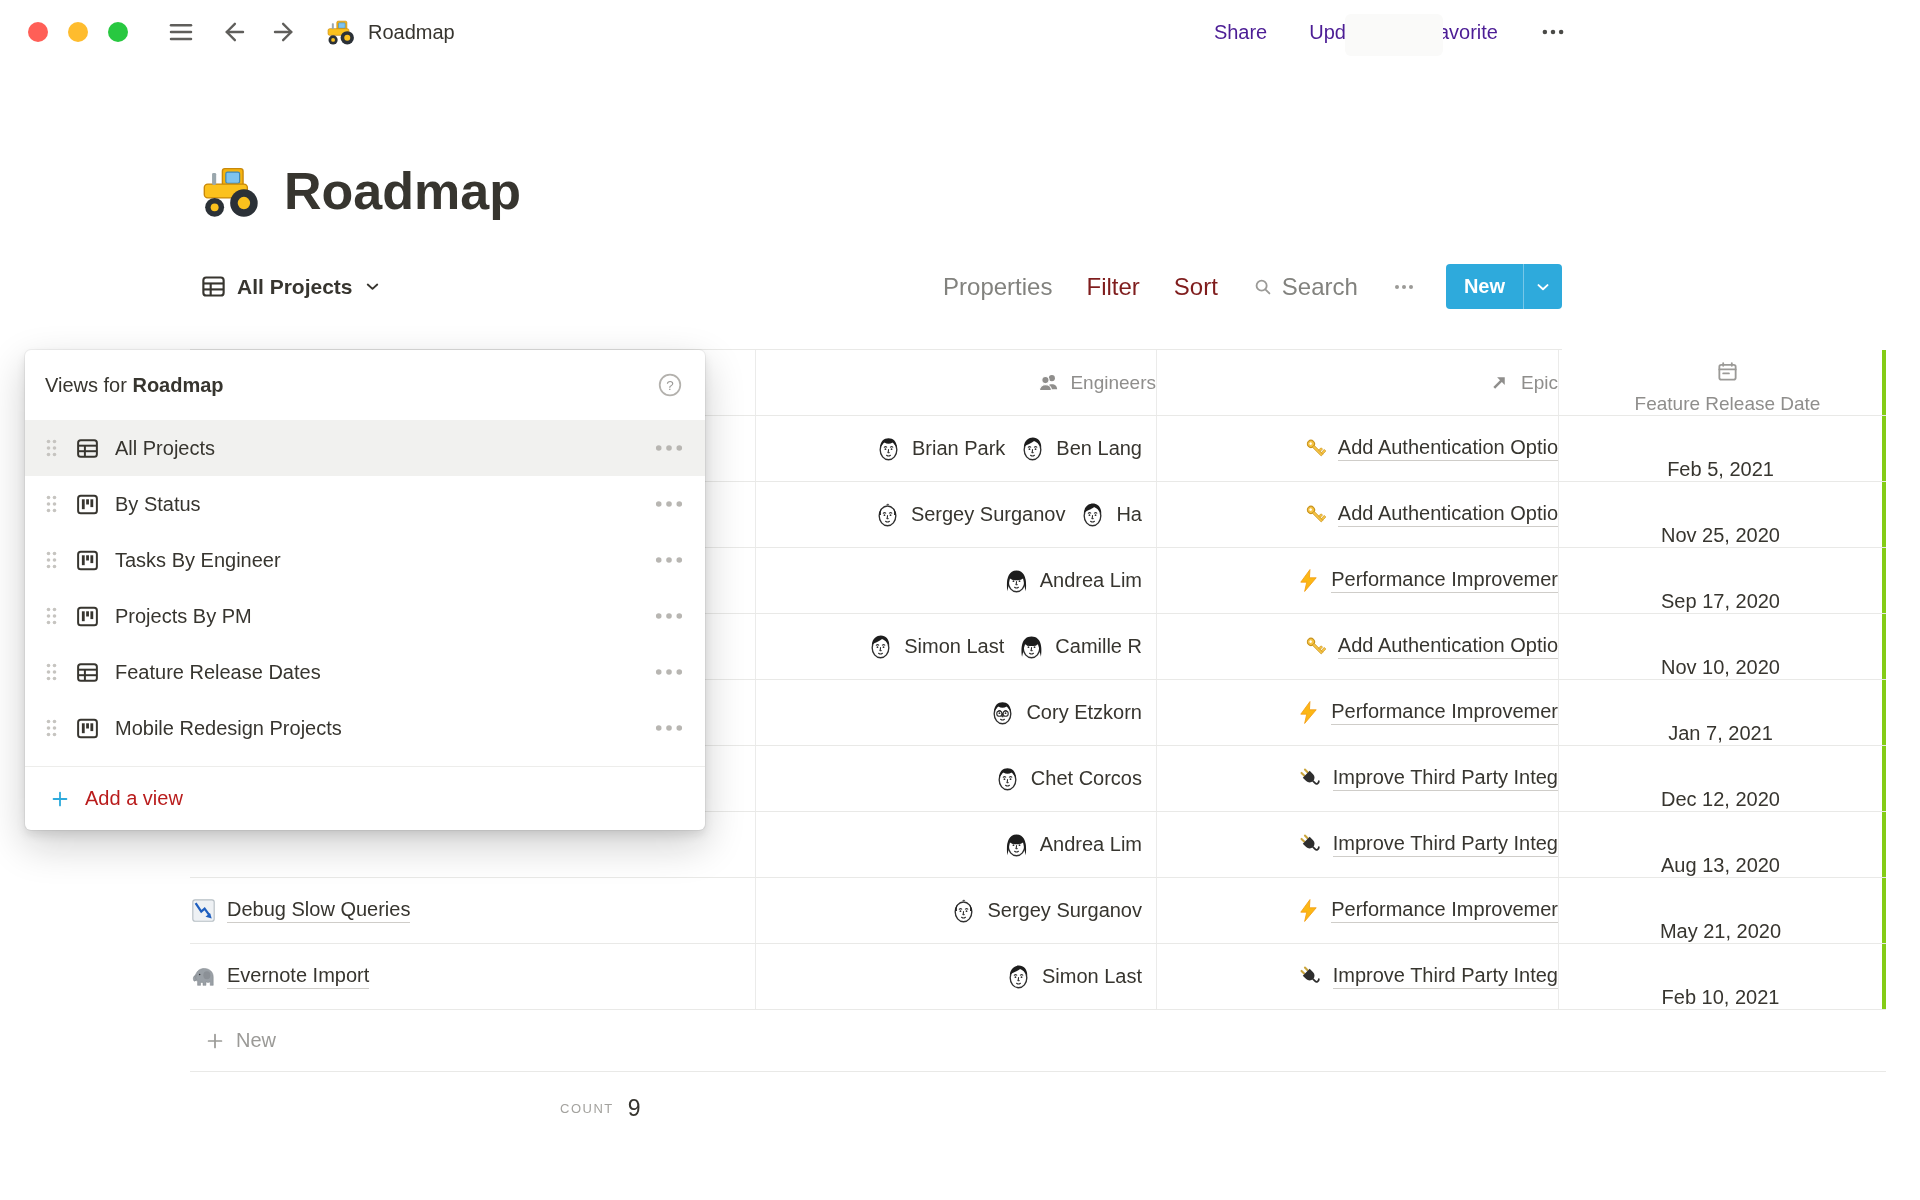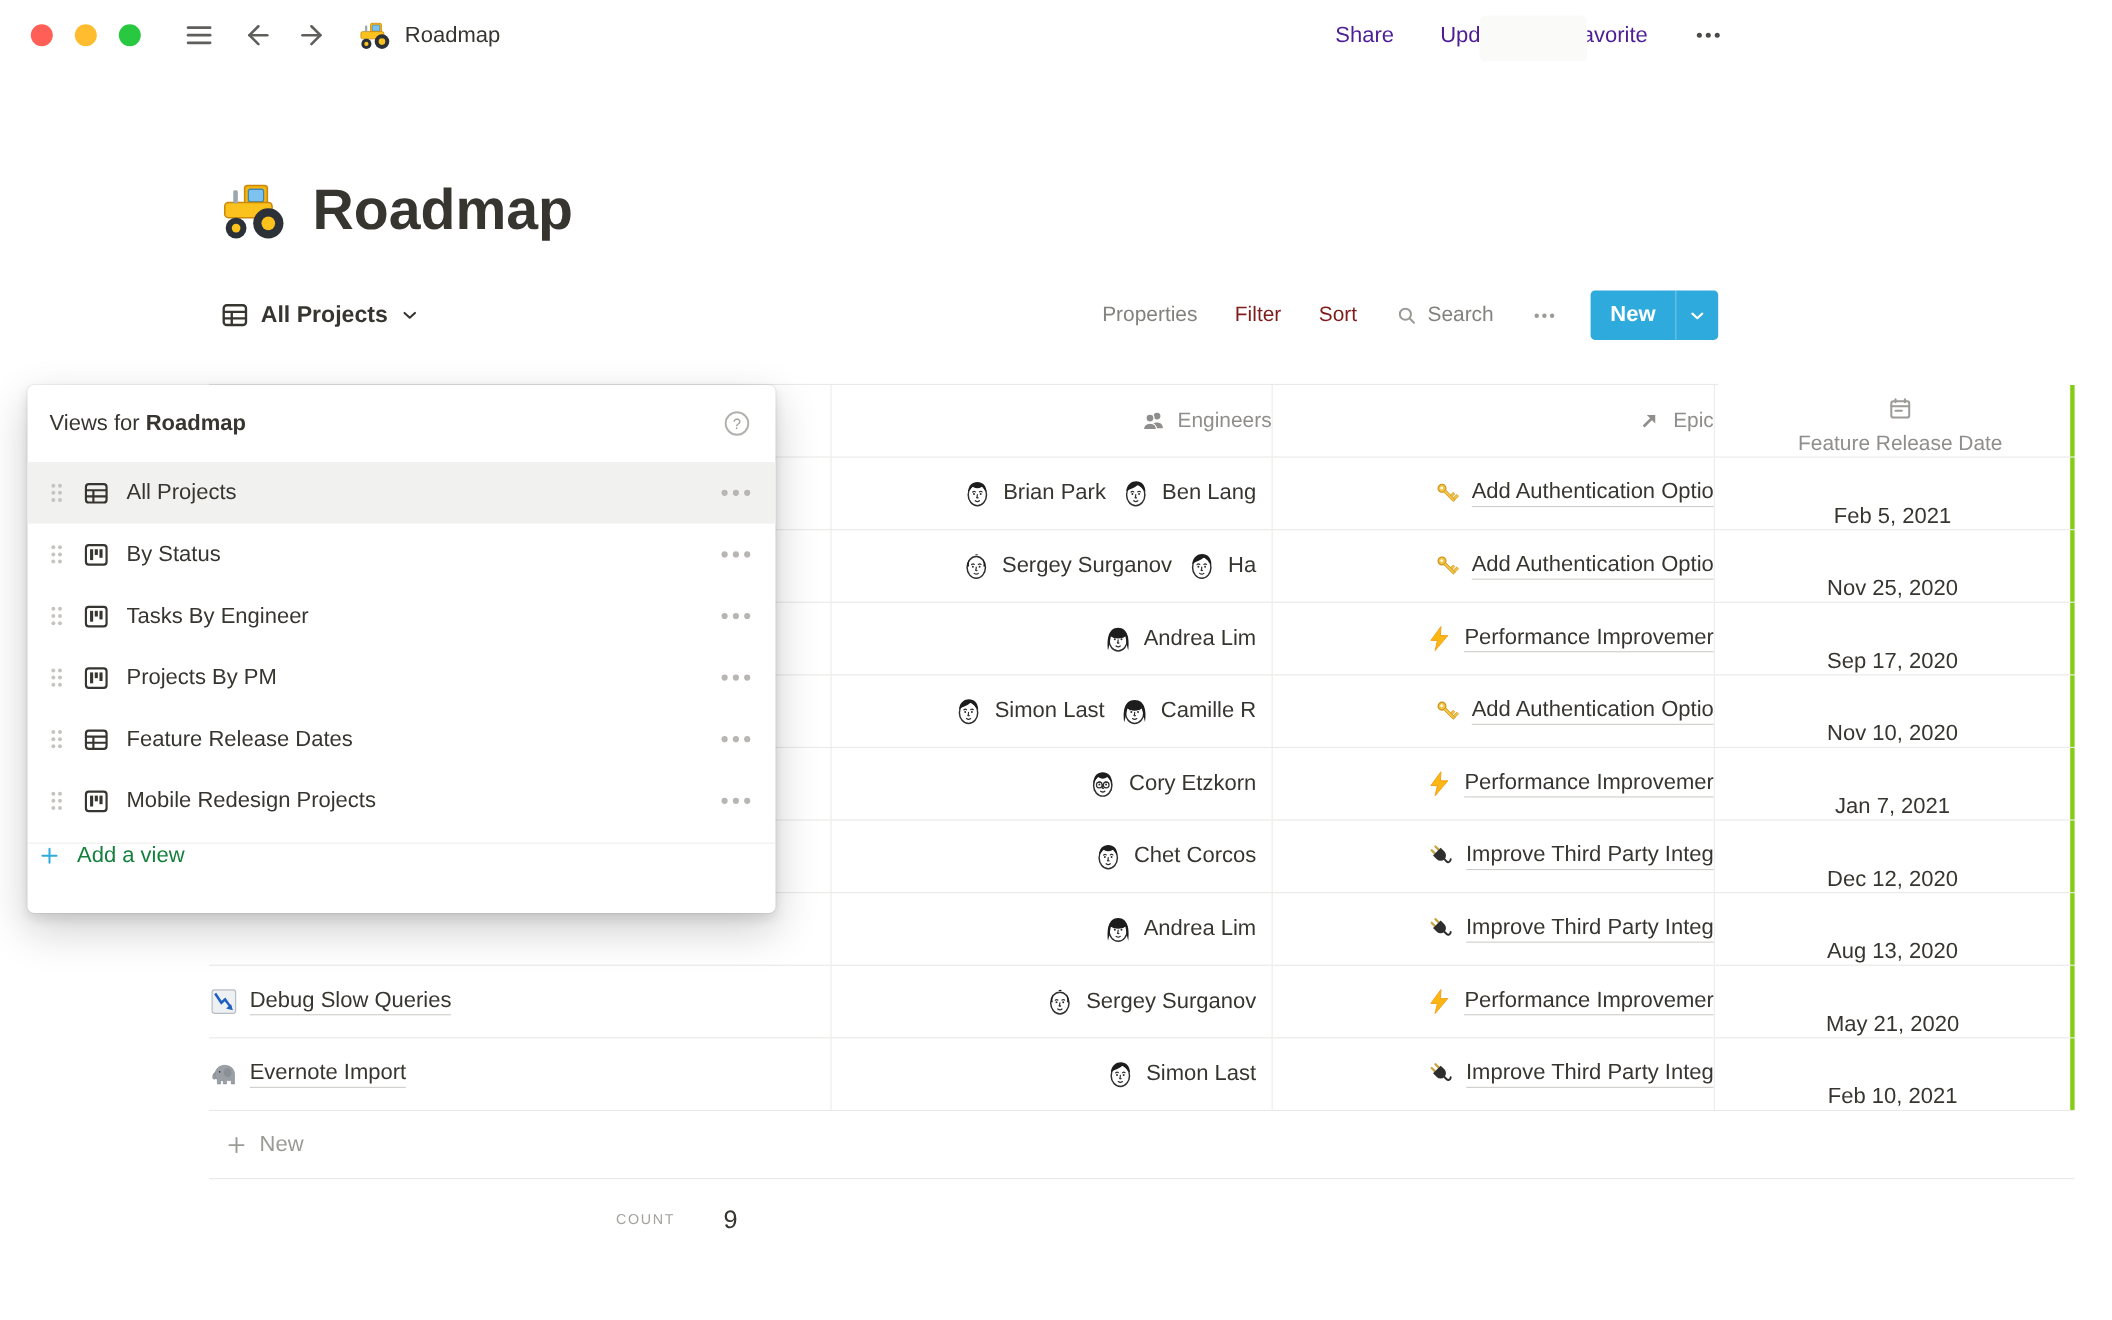--- a/index.html
+++ b/index.html
@@ -24,21 +24,21 @@
   
   .page-title { margin:92px 0 0 200px; display:flex; align-items:center; gap:22px; }
   .page-title h1 { font-size:52px; line-height:70px; font-weight:700; color:#37352f; }
 
   
   .toolbar { margin:38px 34px 0 190px; display:flex; justify-content:space-between; align-items:center;
     padding:0 0 40px 10px; border-bottom:1px solid #e9e9e7; height:86px; }
   .view-select { display:flex; align-items:center; gap:10px; }
   .view-select .vs-label { font-size:21px; font-weight:600; color:#37352f; }
   .tbr { display:flex; align-items:center; }
-  .tbr-item { font-size:19px; color:#82827e; margin-left:34px; display:flex; align-items:center; gap:8px; }
+  .tbr-item { font-size:24px; color:#82827e; margin-left:34px; display:flex; align-items:center; gap:8px; }
   .tbr-item.accent { color:#7f1d1d; }
   .new-btn { margin-left:30px; display:flex; align-items:stretch; background:#2eaadc; border-radius:4px; overflow:hidden; height:45px; }
   .new-btn .nb-main { color:#fff; font-size:20px; font-weight:600; padding:0 18px; display:flex; align-items:center; }
   .new-btn .nb-div { width:1px; background:rgba(255,255,255,0.35); }
   .new-btn .nb-chev { padding:0 10px; display:flex; align-items:center; }
 
   
   .table { margin-left:190px; width:1696px; }
   .t-grid { display:grid; grid-template-columns:565px 401px 402px 328px; align-items:stretch; }
   .t-header { height:66px; border-bottom:1px solid #e9e9e7; }
@@ -47,40 +47,40 @@
   .cell { display:flex; align-items:center; overflow:hidden; white-space:nowrap; }
   .bl { border-left:1px solid #ebebea;justify-content:flex-end; }
   .br-outer { border-right:4px solid #84cc16;flex-direction:column; }
   .eng-name { font-size:20px; margin:0 14px 0 10px; }
   .epic-label, .name-label { font-size:20px; font-weight:500; margin-left:10px;
     border-bottom:1.5px solid #cfcdc9; padding-bottom:1px; }
   .date-label { font-size:20px; color:#37352f; }
   .avatar { flex-shrink:0; }
   .new-row { height:62px; border-bottom:1px solid #e9e9e7; display:flex; align-items:center; padding-left:14px; color:#9b9a97; }
   .new-row span { font-size:20px; margin-left:10px; }
-  .count-row { height:72px; display:flex; align-items:center; padding-left:370px;gap:30px; }
+  .count-row { height:72px; display:flex; align-items:center; padding-left:370px; }
   .count-label { font-size:13px; letter-spacing:1.5px; color:#a3a29e; font-weight:500; }
   .count-value { font-size:23px; color:#37352f; margin-left:14px; }
 
   
   .views-panel { position:absolute; left:25px; top:350px; width:680px; background:#fff; border-radius:6px; z-index:20;
     box-shadow:rgba(15,15,15,0.05) 0 0 0 1px, rgba(15,15,15,0.1) 0 5px 10px, rgba(15,15,15,0.2) 0 15px 40px; }
   .vp-header { height:70px; display:flex; align-items:center; padding:0 22px 0 20px;justify-content:center; }
   .vp-title { font-size:20px; color:#37352f; }
   .vp-title b { font-weight:700; }
   .vp-help { margin-left:auto; }
   .vp-items { padding-bottom:10px; }
   .view-item { height:56px; display:flex; align-items:center; padding:0 22px 0 20px; cursor:default; }
   .view-item.selected { background:#f1f1ef; }
   .vi-drag { display:flex; width:16px; }
   .vi-icon { display:flex; margin-left:14px; }
   .vi-label { font-size:20px; color:#37352f; margin-left:15px; }
   .vi-more { margin-left:auto; display:flex; }
-  .vp-footer { border-top:1px solid #ededeb; height:64px; display:flex; padding-left:9px; gap:14px;
-    color:#15803d; font-size:20px; }
+  .vp-footer { border-top:1px solid #ededeb; height:64px; display:flex; align-items:center; padding-left:24px; gap:14px;
+    color:#b91c1c; font-size:20px; }
   svg { display:block; }
 </style>
 </head>
 <body>
 
 <div class="page">
 
   <div class="topbar">
     <div class="tl red"></div>
     <div class="tl yellow"></div>

